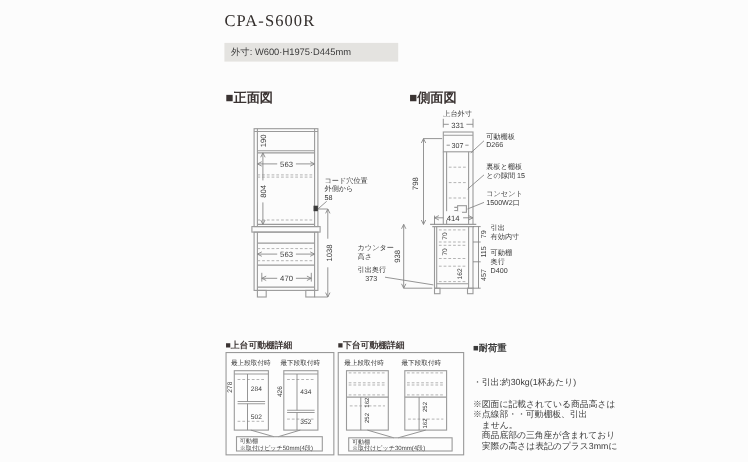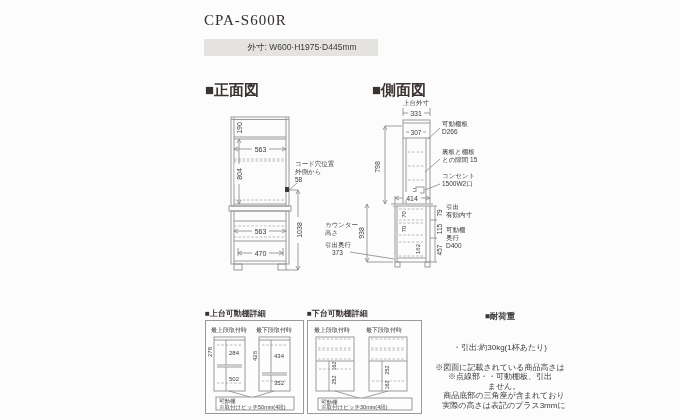--- a/index.html
+++ b/index.html
@@ -1,23 +1,23 @@
 <!DOCTYPE html>
 <html><head>
 <meta charset="utf-8">
 <style>
   html,body{margin:0;padding:0;}
   .page{position:relative;width:680px;height:420px;background:#fcfcfc;overflow:hidden;
-        font-family:"Liberation Sans",sans-serif;color:#3a3a3a;text-align:center;}
+        font-family:"Liberation Sans",sans-serif;color:#3a3a3a;}
   .abs{position:absolute;}
   .title{position:absolute;left:204px;top:12px;font-family:"Liberation Serif",serif;
          font-size:15px;letter-spacing:1px;color:#332e2c;}
-  .subtitle{position:absolute;left:204px;top:39px;width:158px;height:17px;background:#e4e3e0;padding-left:16px;}
+  .subtitle{position:absolute;left:204px;top:39px;width:158px;height:17px;background:#e4e3e0;}
   .subtitle span{display:block;font-size:8.5px;line-height:17px;padding-left:6px;color:#3b3b3b;}
-  .view-heading{position:absolute;font-size:15px;font-weight:bold;color:#3a3332;}
+  .view-heading{position:absolute;font-size:12px;font-weight:bold;color:#3a3332;}
   .detail-heading{position:absolute;font-size:8px;font-weight:bold;color:#3a3332;}
   .detail-box{position:absolute;border:1px solid #999;background:#fdfdfd;}
   .load{position:absolute;left:430px;top:311px;width:140px;}
   .load .lh{font-size:8.5px;font-weight:bold;margin-bottom:20px;}
   .load .li{font-size:8px;line-height:10.5px;}
   .load .ln-notes{margin-top:9px;}
   .load .nt{font-size:8px;line-height:9.5px;}
   svg text{font-family:"Liberation Sans",sans-serif;fill:#3a3a3a;}
   .t7{font-size:7px;} .t65{font-size:6.5px;} .t6{font-size:6px;} .t55{font-size:5.5px;}
   .ln{stroke:#9a9a9a;stroke-width:1;fill:none;}

